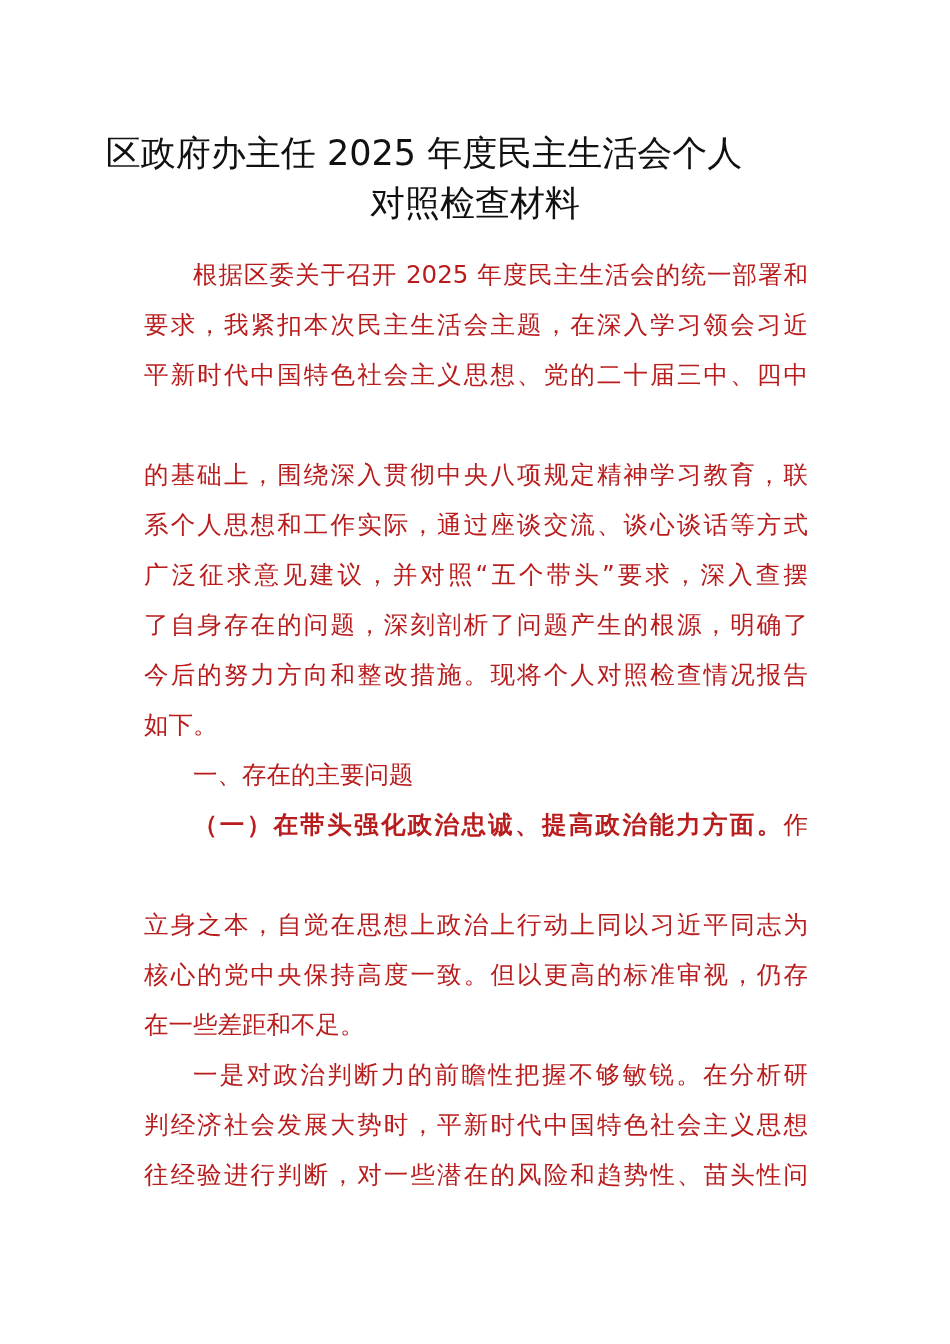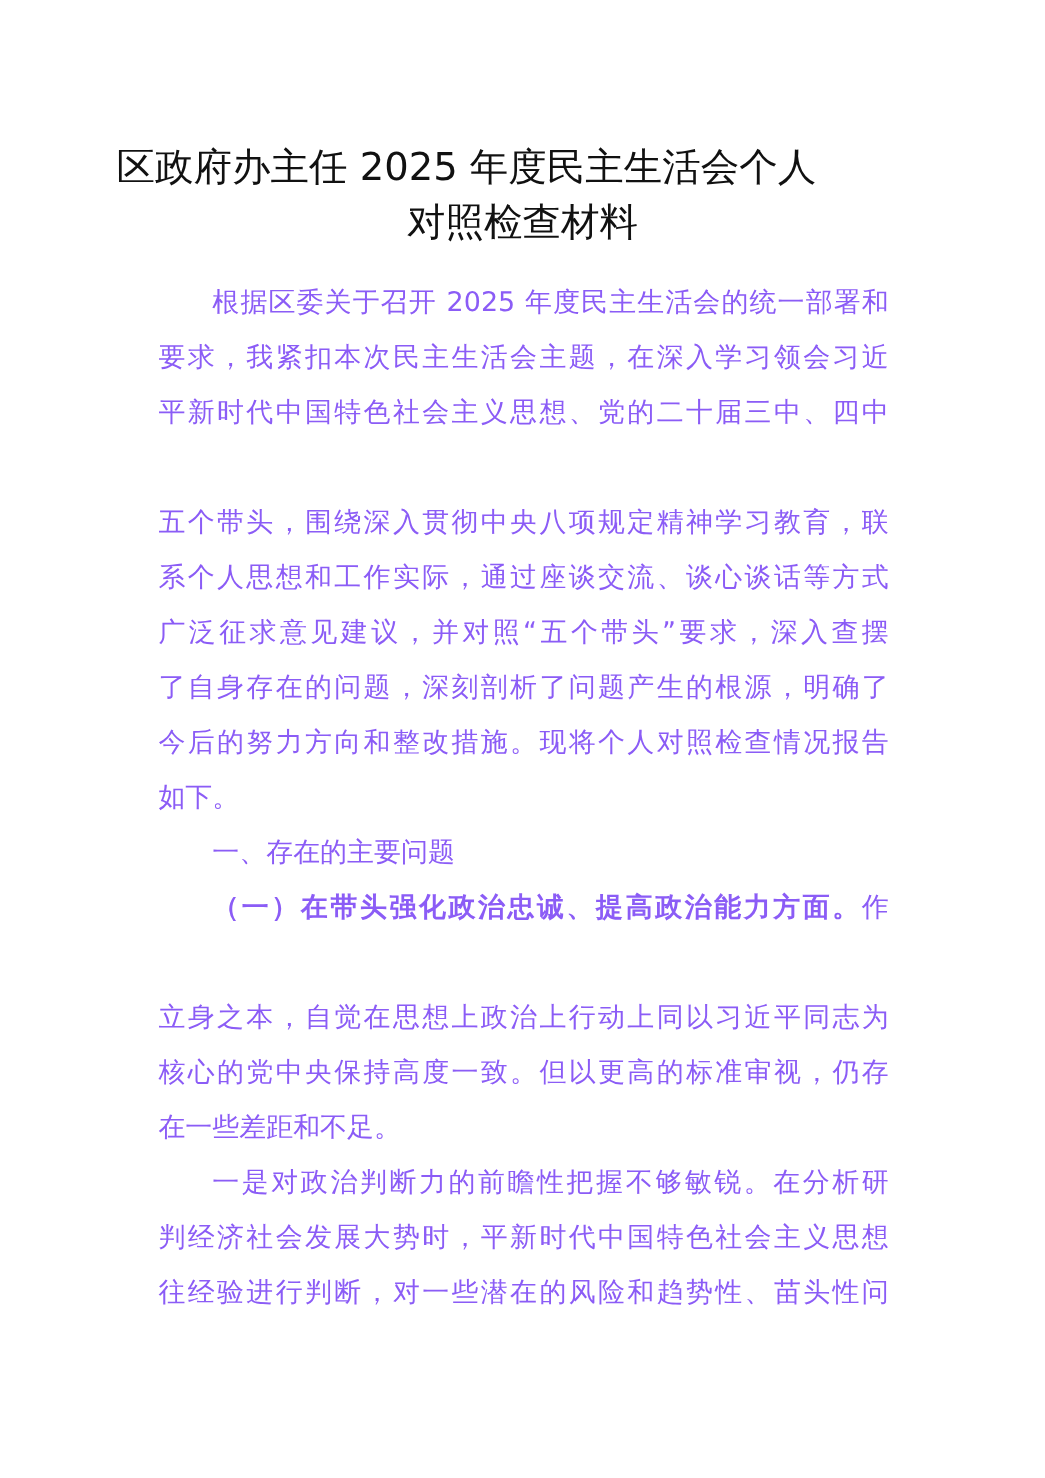--- a/index.html
+++ b/index.html
@@ -38,40 +38,40 @@
 
   .line {
     position: absolute;
     left: 144px;
     width: 664px;
     font-size: 24.5px;
     line-height: 34px;
     white-space: nowrap;
     text-align: justify;
     text-align-last: justify;
-    color: #8b5cf6;
+    color: #b91c1c;
   }
   .line.indent { left: 193px; width: 615px; }
   .line.short { text-align-last: left; }
   .line.bold-start b { font-weight: bold; }
 </style>
 </head>
 <body>
 
 <div class="page">
 
   <div class="title">
     <div class="t1">区政府办主任 2025 年度民主生活会个人</div>
     <div class="t2">对照检查材料</div>
   </div>
 
   <div class="line indent" style="top:258px">根据区委关于召开 2025 年度民主生活会的统一部署和</div>
   <div class="line" style="top:358px">平新时代中国特色社会主义思想、党的二十届三中、四中</div>
   <div class="line" style="top:308px">要求，我紧扣本次民主生活会主题，在深入学习领会习近</div>
-  <div class="line" style="top:458px">五个带头，围绕深入贯彻中央八项规定精神学习教育，联</div>
+  <div class="line" style="top:458px">的基础上，围绕深入贯彻中央八项规定精神学习教育，联</div>
   <div class="line" style="top:508px">系个人思想和工作实际，通过座谈交流、谈心谈话等方式</div>
   <div class="line" style="top:558px">广泛征求意见建议，并对照“五个带头”要求，深入查摆</div>
   <div class="line" style="top:608px">了自身存在的问题，深刻剖析了问题产生的根源，明确了</div>
   <div class="line" style="top:658px">今后的努力方向和整改措施。现将个人对照检查情况报告</div>
   <div class="line short" style="top:708px">如下。</div>
 
   <div class="line indent short" style="top:758px">一、存在的主要问题</div>
 
   <div class="line indent bold-start" style="top:808px"><b>（一）在带头强化政治忠诚、提高政治能力方面。</b><span>作</span></div>
   <div class="line" style="top:908px">立身之本，自觉在思想上政治上行动上同以习近平同志为</div>

